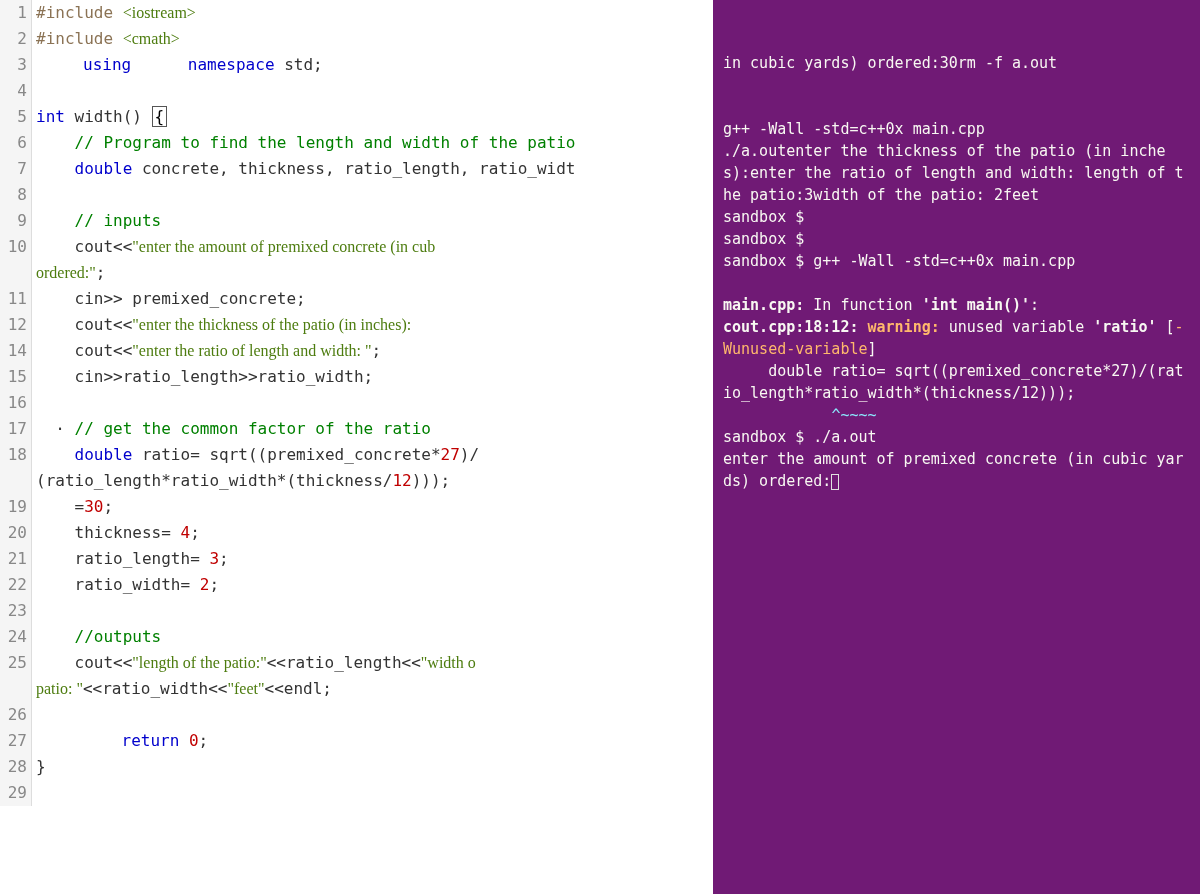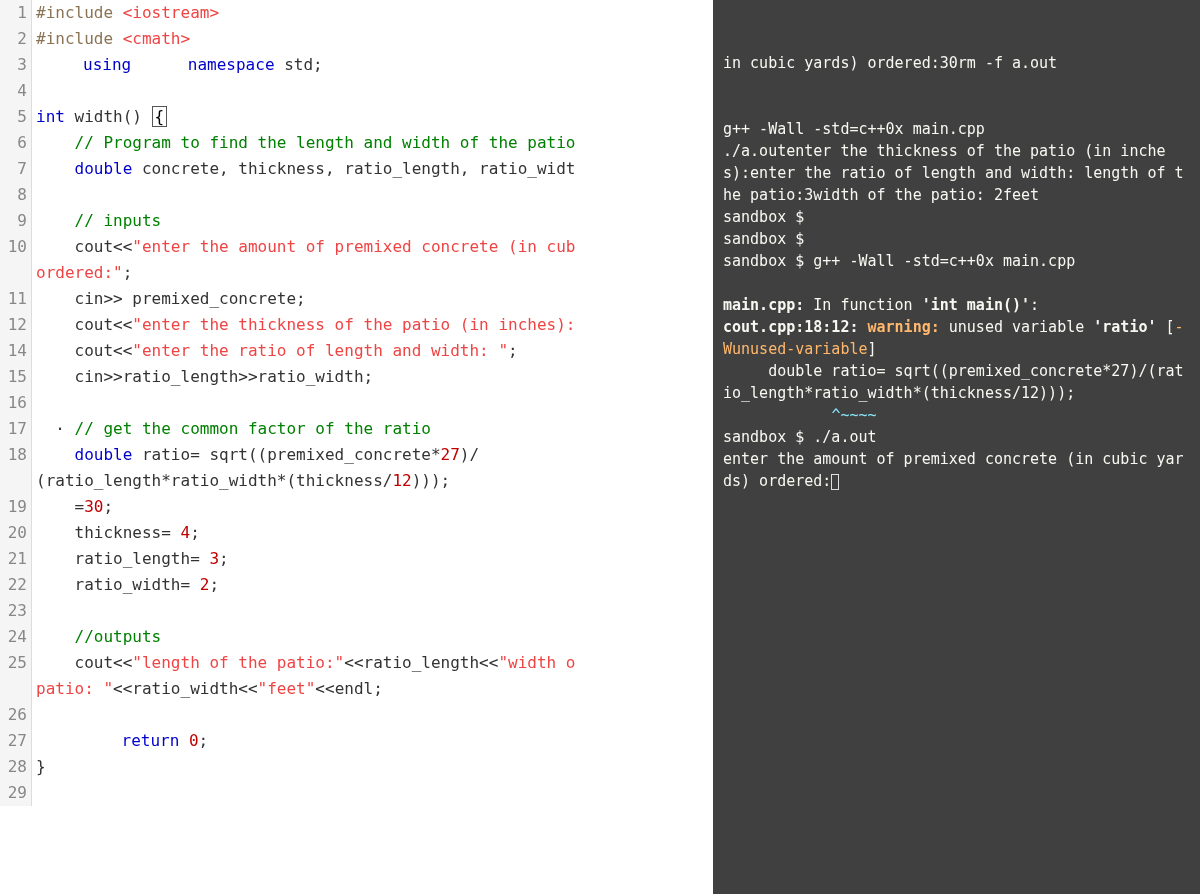--- a/index.html
+++ b/index.html
@@ -35,30 +35,30 @@
   }
   .line-content {
     padding-left: 4px;
     flex: 1;
     overflow: hidden;
   }
   .preproc { color: #8b7355; }
   .keyword { color: #0000cc; margin-left: 47px; }
   .type { color: #0000cc; }
   .ident { color: #333; }
-  .string { color: #ef4444; }
+  .string { color: #4d7c0f; font-family: Liberation Serif, serif; }
   .comment { color: #008000; }
   .number { color: #c00000; }
   .cursor-box {
     border: 1px solid #555;
     padding: 0 2px;
   }
   .terminal-pane {
     width: 487px;
-    background: #404040;
+    background: #701a75;
     color: #e0e0e0;
     padding: 8px 10px;
     font-size: 15px;
     line-height: 22px;
     white-space: pre-wrap;
     overflow: hidden;
     word-break: break-all;
   }
   .t-orange { color: #ffb86c; }
   .t-cyan { color: #8be9fd; }

